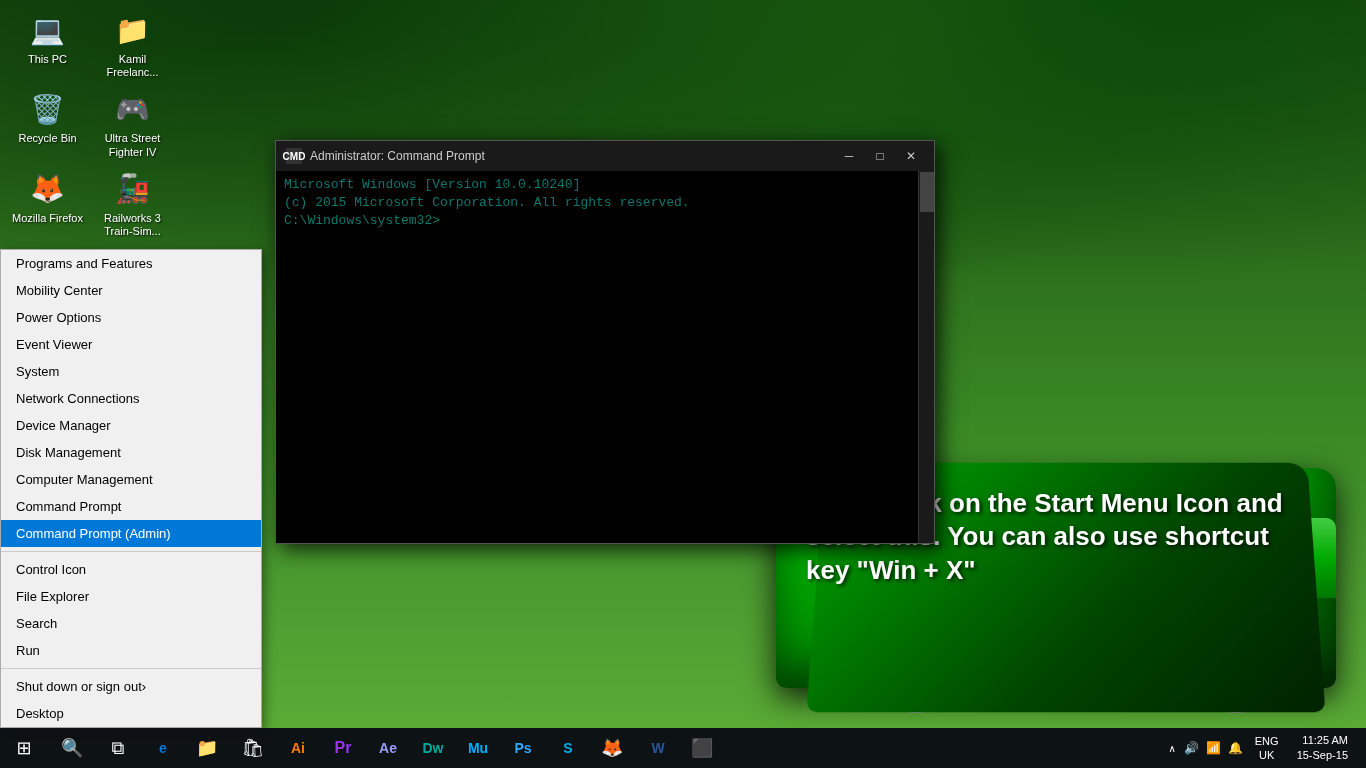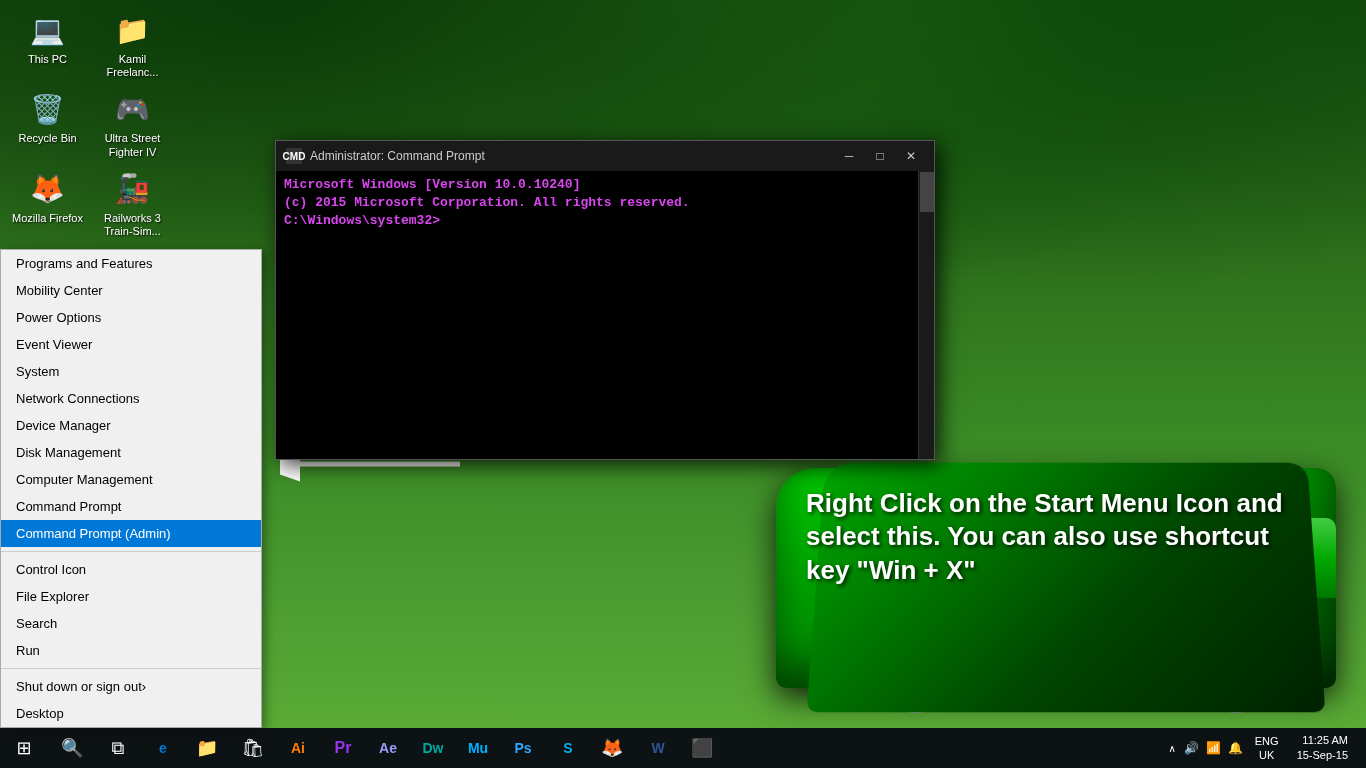--- a/index.html
+++ b/index.html
@@ -204,21 +204,21 @@
       background: #ccc;
       margin: 4px 0;
     }
 
     
     #cmd-window {
       position: absolute;
       top: 140px;
       left: 275px;
       width: 660px;
-      height: 320px;
+      height: 404px;
       background: #000;
       border: 1px solid #555;
       z-index: 50;
       box-shadow: 5px 5px 20px rgba(0,0,0,0.8);
     }
 
     #cmd-titlebar {
       height: 30px;
       background: #1a1a1a;
       display: flex;
@@ -258,27 +258,26 @@
       display: flex;
       align-items: center;
       justify-content: center;
       font-size: 12px;
       cursor: pointer;
       color: #ccc;
     }
 
     #cmd-content {
       padding: 5px 8px;
-      color: #d946ef;
+      color: #0f766e;
       font-family: 'Consolas', 'Courier New', monospace;
       font-size: 13px;
       line-height: 1.4;
       height: calc(100% - 30px);
       overflow: hidden;
-      font-weight: bold;
     }
 
     #cmd-scrollbar {
       position: absolute;
       right: 0;
       top: 30px;
       width: 16px;
       height: calc(100% - 30px);
       background: #1a1a1a;
       border-left: 1px solid #333;

